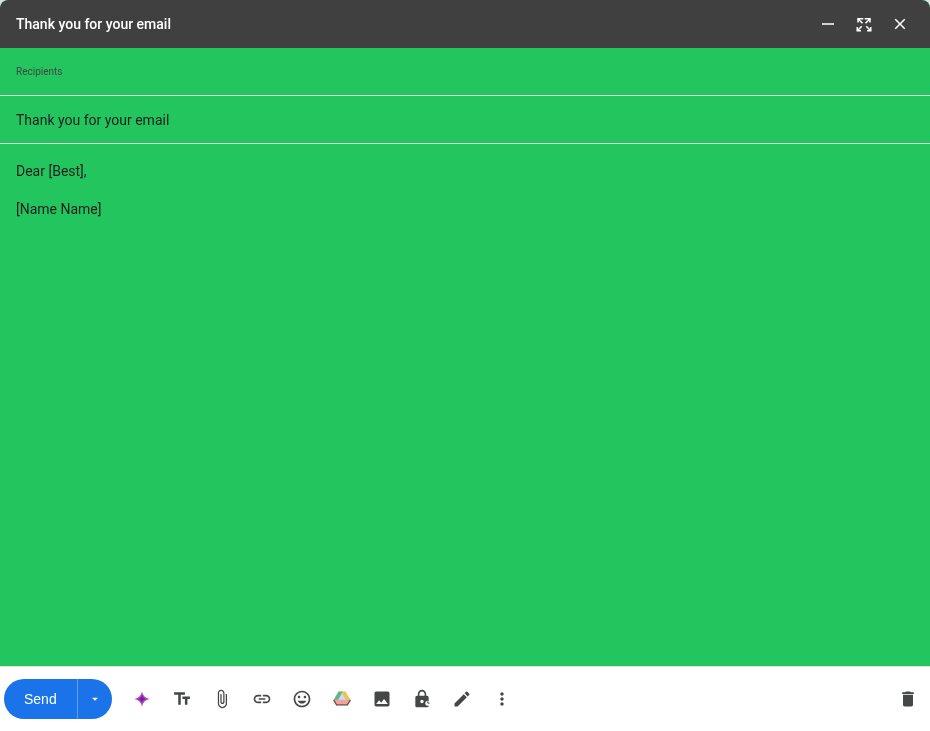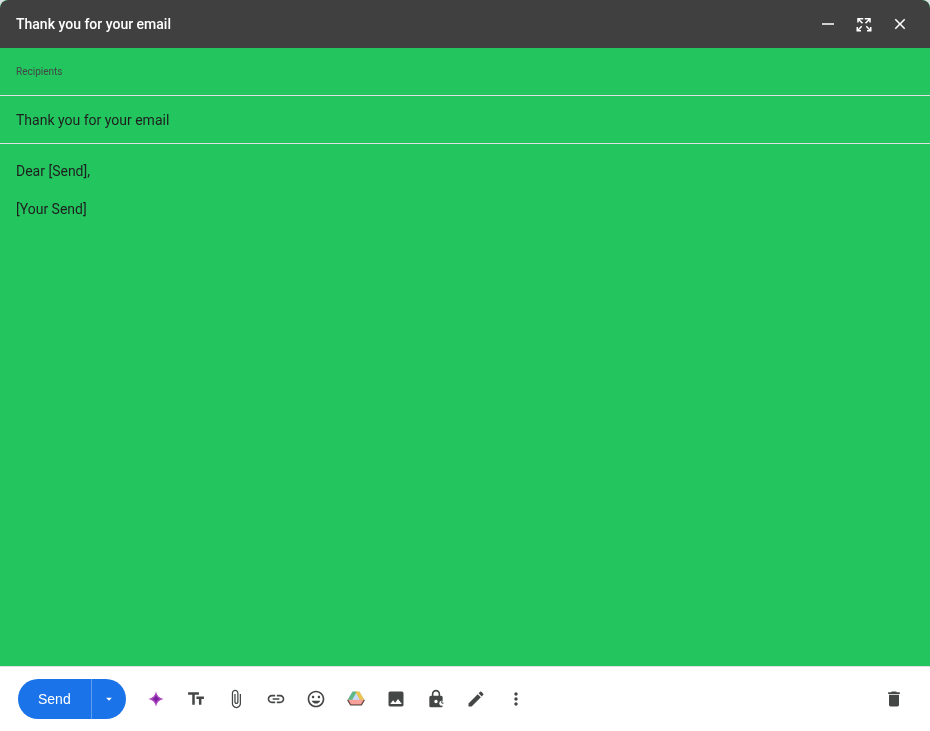--- a/index.html
+++ b/index.html
@@ -106,21 +106,21 @@
     .compose-body p {
       margin-bottom: 16px;
     }
 
     .compose-body p:last-child {
       margin-bottom: 0;
     }
 
     .compose-toolbar {
       border-top: 1px solid #e0e0e0;
-      padding: 12px 18px;
+      padding: 12px 4px;
       display: flex;
       align-items: center;
       gap: 4px;
       min-height: 64px;
       background: #fff;
     }
 
     .send-btn-group {
       display: flex;
       align-items: center;
@@ -218,22 +218,22 @@
 
   <div class="compose-recipients">
     <span class="recipients-label">Recipients</span>
   </div>
 
   <div class="compose-subject">
     <span class="subject-text">Thank you for your email</span>
   </div>
 
   <div class="compose-body">
-    <p>Dear [Send],</p>
-    <p>[Your Send]</p>
+    <p>Dear [Best],</p>
+    <p>[Name Name]</p>
   </div>
 
   <div class="compose-toolbar">
 
     <div class="send-btn-group">
       <button class="send-btn">Send</button>
       <button class="send-dropdown-btn">
         <svg viewBox="0 0 24 24" width="14" height="14" fill="currentColor">
             <path d="M7 10l5 5 5-5z"></path>
           </svg>

